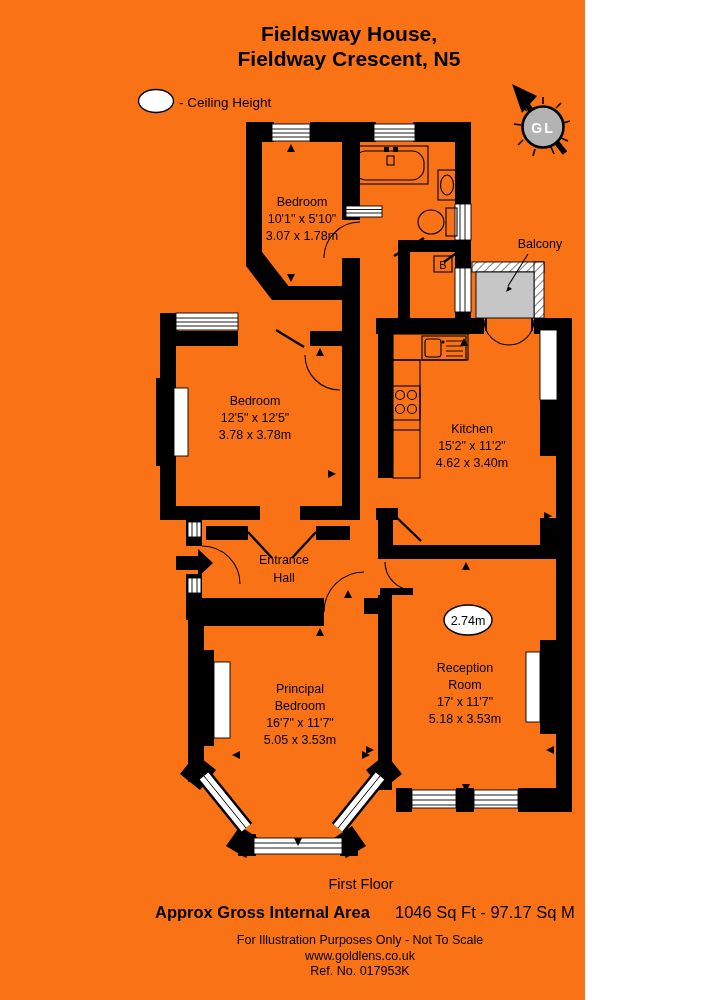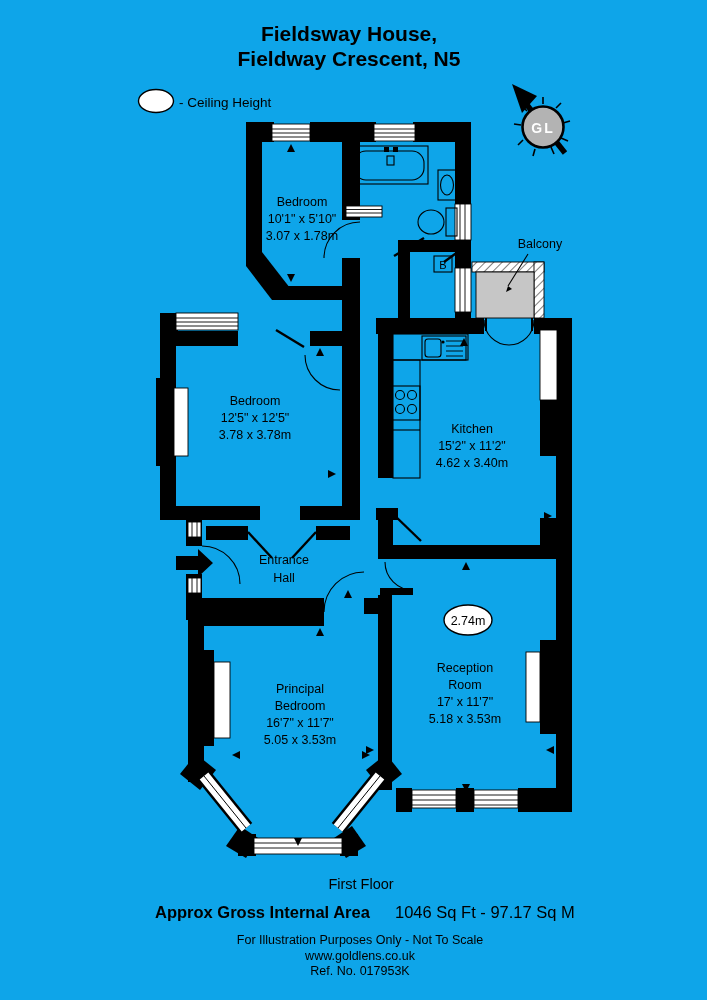--- a/index.html
+++ b/index.html
@@ -1,16 +1,16 @@
 <!DOCTYPE html>
 <html><head>
 <meta charset="utf-8">
 <style>
   html,body{margin:0;padding:0;background:#fff;}
-  .page{position:relative;width:707px;height:1000px;background:#0ea5e9;overflow:hidden;
+  .page{position:relative;width:585px;height:1000px;background:#f97316;overflow:hidden;
         font-family:"Liberation Sans",sans-serif;}
   svg text{font-family:"Liberation Sans",sans-serif;fill:#000;}
   .title-line{font-size:21px;font-weight:600;text-anchor:middle;}
   .legend-text{font-size:13.5px;}
   .room-name,.room-dim{font-size:12.5px;text-anchor:middle;}
   .small-note{font-size:11px;text-anchor:middle;}
   .floor-label{font-size:14.5px;text-anchor:middle;}
   .area-label{font-size:16.5px;font-weight:700;}
   .area-value{font-size:16.5px;}
   .footer-line{font-size:12.5px;text-anchor:middle;}

